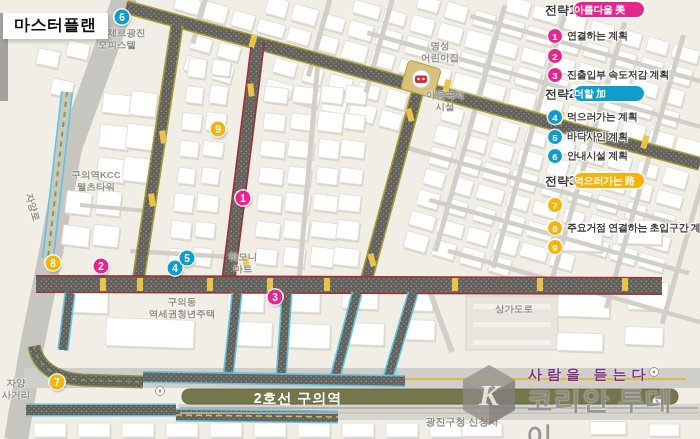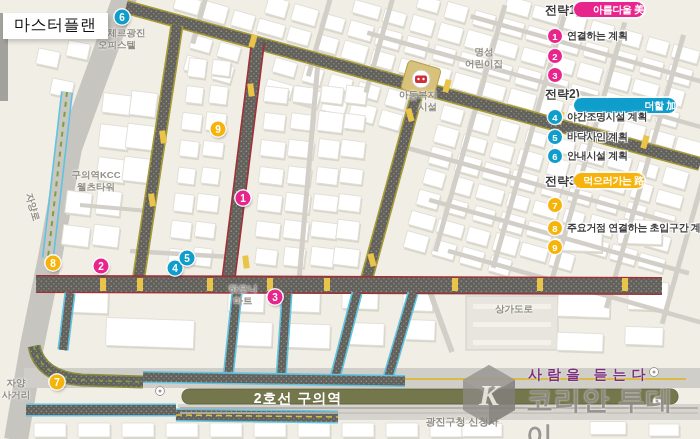--- a/index.html
+++ b/index.html
@@ -9,27 +9,27 @@
   #map-overlays{position:absolute;left:0;top:0;width:700px;height:439px;pointer-events:none}
   .map-label{position:absolute;transform:translateX(-50%);text-align:center;font-size:9.5px;
              font-weight:700;color:#8f8d84;line-height:1.22;white-space:pre-line;
              text-shadow:0 0 3px rgba(255,255,255,.95),0 0 2px rgba(255,255,255,.9)}
   .marker{position:absolute;width:15px;height:15px;border-radius:50%;transform:translate(-50%,-50%);
           color:#fff;font-weight:800;font-size:10px;display:flex;align-items:center;justify-content:center;
           box-shadow:0 0 0 1.5px rgba(255,255,255,.9),1px 2px 3px rgba(0,0,0,.35)}
   .station-label{position:absolute;left:298px;top:390px;transform:translateX(-50%);
                  color:#fff;font-size:14px;font-weight:700;letter-spacing:1px;white-space:nowrap}
   .title-box{position:absolute;left:3px;top:13px;background:#fff;padding:2px 11px 3px;
-             font-size:16px;font-weight:400;color:#0d0d0d;letter-spacing:.5px;
+             font-size:16px;font-weight:700;color:#0d0d0d;letter-spacing:.5px;
              box-shadow:2px 3px 4px rgba(0,0,0,.18)}
   .legend{position:absolute;left:0;top:0;width:700px;height:439px;pointer-events:none}
   .lg-h{position:absolute;left:545px;font-size:12px;font-weight:800;color:#3a3a3a;
         text-shadow:-1px -1px 0 #fff,1px -1px 0 #fff,-1px 1px 0 #fff,1px 1px 0 #fff,0 0 4px #fff}
   .pill{position:absolute;left:574px;width:70px;height:15px;border-radius:8px;color:#fff;
-        font-size:10px;font-weight:800;text-align:right;line-height:15px;letter-spacing:-.3px;
+        font-size:10px;font-weight:800;text-align:left;line-height:15px;letter-spacing:-.3px;
         box-shadow:0 0 0 2px rgba(255,255,255,.7)}
   .lg-item{position:absolute;left:548px;display:flex;align-items:center;gap:5px}
   .badge{width:14px;height:14px;border-radius:50%;color:#fff;font-size:9.5px;font-weight:800;
          display:flex;align-items:center;justify-content:center;flex:none;
          box-shadow:0 0 0 1.5px rgba(255,255,255,.85)}
   .lg-lbl{font-size:10px;font-weight:800;color:#3d3d3d;white-space:nowrap;letter-spacing:-.3px;
           text-shadow:-1px -1px 0 #fff,1px -1px 0 #fff,-1px 1px 0 #fff,1px 1px 0 #fff,0 0 4px #fff}
   .watermark{position:absolute;left:460px;top:361px;width:240px;height:72px;opacity:.88;pointer-events:none}
   .wm-logo{position:absolute;left:0;top:2px}
   .wm-tag{position:absolute;left:68px;top:5px;font-family:"Liberation Serif",serif;font-size:14px;
@@ -576,28 +576,30 @@
       <circle cx="160" cy="391" r="1.5" fill="#9a9792"></circle>
       <circle cx="654" cy="372" r="4.5" fill="#fff" stroke="#9a9792"></circle>
       <circle cx="654" cy="372" r="1.5" fill="#9a9792"></circle>
       <circle cx="657" cy="401" r="4.5" fill="#fff" stroke="#9a9792"></circle>
       <circle cx="657" cy="401" r="1.5" fill="#9a9792"></circle>
     </svg>
 
   <div id="map-overlays">
       <div class="map-label" style="left: 117px; top: 27px;">아펠체르광진
 오피스텔</div>
-      <div class="map-label" style="left: 440px; top: 46px; margin-left: 44px;">명성
+      <div class="map-label" style="left: 440px; top: 40px;">명성
 어린이집</div>
-      <div class="map-label" style="left: 418px; top: 89px; text-align: right;">아동복지
+      <div class="map-label" style="left: 445px; top: 89px;">아동복지
 시설</div>
       <div class="map-label" style="left: 96px; top: 169px;">구의역KCC
 웰츠타워</div>
-      <div class="map-label" style="left: 243px; top: 251px; margin-top: 32px;">하모니
+      <div class="map-label" style="left: 243px; top: 251px;">하모니
 마트</div>
+      <div class="map-label" style="left: 182px; top: 296px;">구의동
+역세권청년주택</div>
       <div class="map-label" style="left: 514px; top: 303px;">상가도로</div>
       <div class="map-label" style="left: 16px; top: 377px;">자양
 사거리</div>
       <div class="map-label" style="left: 462px; top: 416px; font-size: 10px;">광진구청 신청사</div>
       <div class="map-label" style="left: 33px; top: 207px; transform: translate(-50%, -50%) rotate(74deg);">자양로</div>
       <div class="marker" style="left: 243px; top: 198px; background: rgb(232, 37, 141);">1</div>
       <div class="marker" style="left: 101px; top: 266px; background: rgb(232, 37, 141);">2</div>
       <div class="marker" style="left: 275px; top: 297px; background: rgb(232, 37, 141);">3</div>
       <div class="marker" style="left: 175px; top: 268px; background: rgb(15, 157, 203);">4</div>
       <div class="marker" style="left: 187px; top: 258px; background: rgb(15, 157, 203);">5</div>
@@ -616,27 +618,28 @@
     <div class="pill" style="top: 2px; background: rgb(232, 37, 141);">아름다울 美</div>
     <div class="lg-item" style="top:29px">
       <span class="badge" style="background: rgb(232, 37, 141);">1</span>
       <span class="lg-lbl">연결하는 계획</span>
     </div>
     <div class="lg-item" style="top:49px">
       <span class="badge" style="background: rgb(232, 37, 141);">2</span>
     </div>
     <div class="lg-item" style="top:68px">
       <span class="badge" style="background: rgb(232, 37, 141);">3</span>
+      <span class="lg-lbl">진출입부 속도저감 계획</span>
     </div>
 
     <div class="lg-h" style="top:86px">전략2)</div>
-    <div class="pill" style="top: 98px; background: rgb(15, 157, 203); padding-left: 32px;">더할 加</div>
+    <div class="pill" style="top: 86px; background: rgb(15, 157, 203);">더할 加</div>
     <div class="lg-item" style="top:110px">
       <span class="badge" style="background: rgb(15, 157, 203);">4</span>
-      <span class="lg-lbl">야간조명시설 계획</span>
+      <span class="lg-lbl">먹으러가는 계획</span>
     </div>
     <div class="lg-item" style="top:130px">
       <span class="badge" style="background: rgb(15, 157, 203);">5</span>
       <span class="lg-lbl">바닥사인 계획</span>
     </div>
     <div class="lg-item" style="top:149px">
       <span class="badge" style="background: rgb(15, 157, 203);">6</span>
       <span class="lg-lbl">안내시설 계획</span>
     </div>
 

